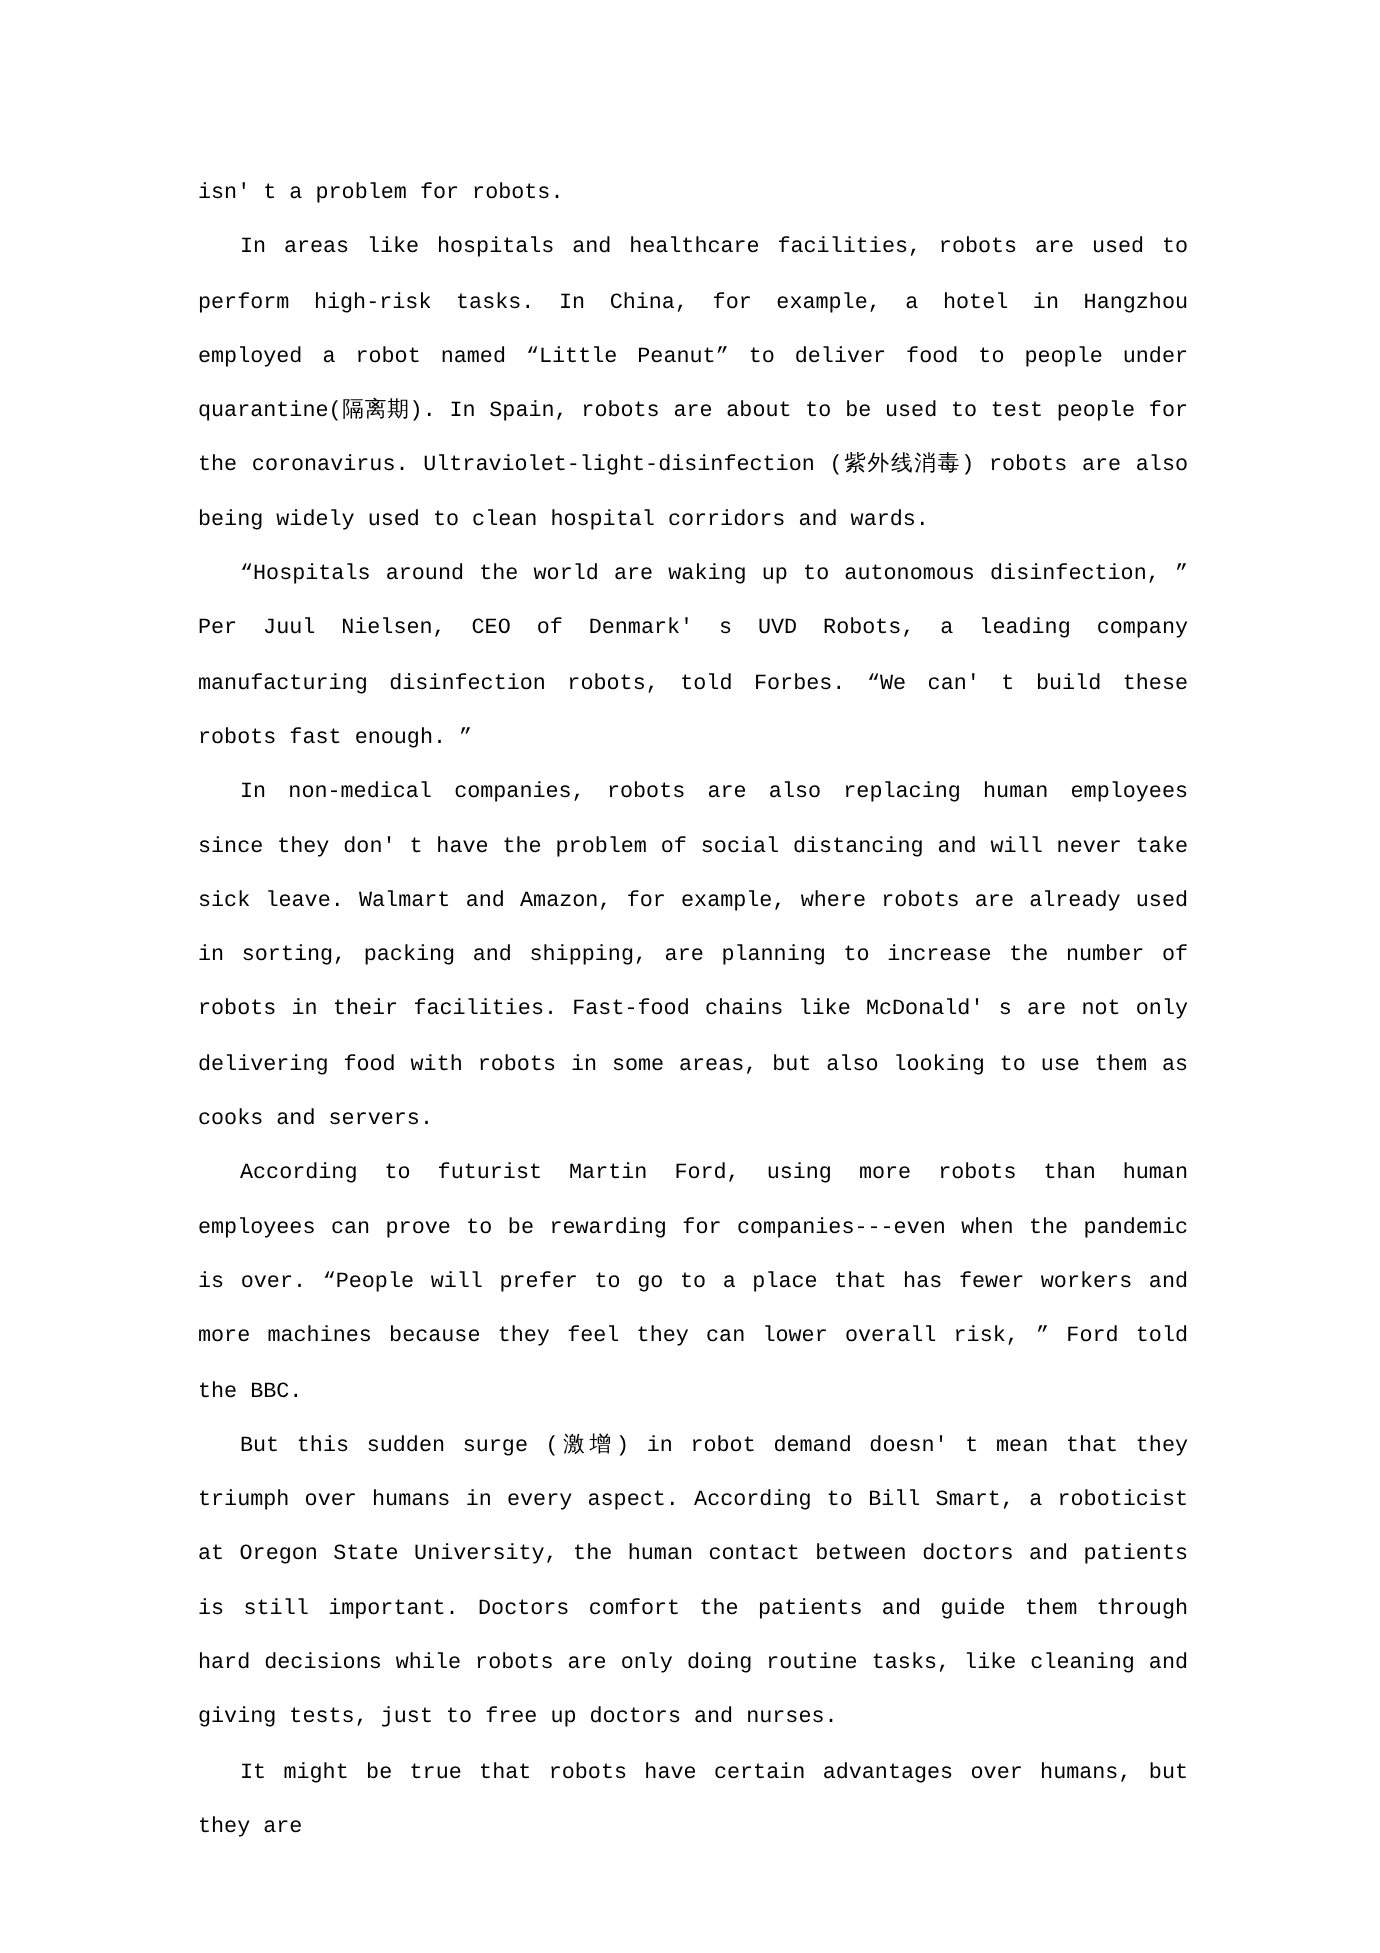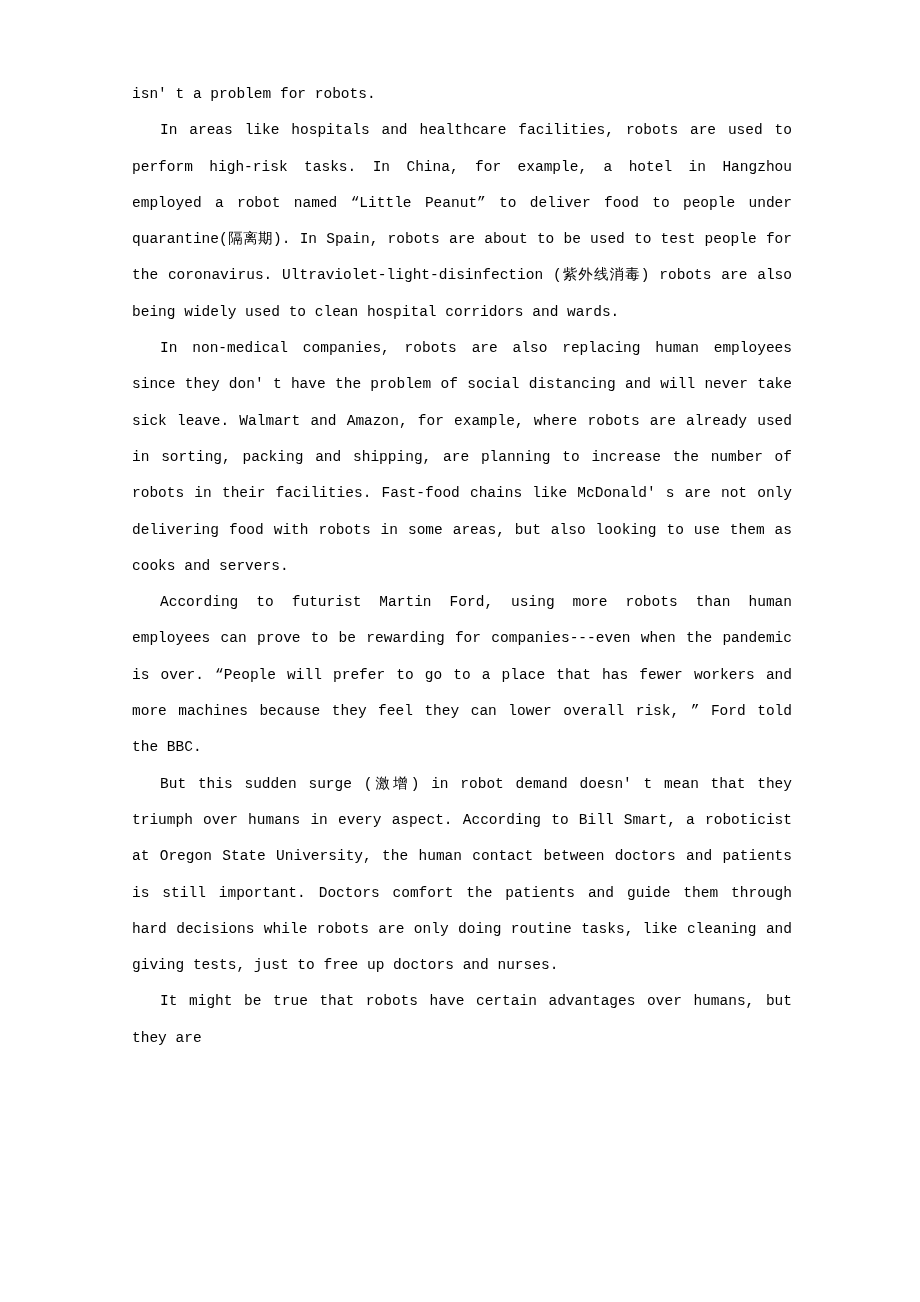--- a/index.html
+++ b/index.html
@@ -7,21 +7,21 @@
     padding: 0;
     background: #ffffff;
   }
   .page {
     position: relative;
     width: 920px;
     height: 1302px;
     margin: 0 auto;
     background: #ffffff;
     box-sizing: border-box;
-    padding: 76px 128px 40px 132px;
+    padding: 111px 128px 40px 132px;
     overflow: hidden;
   }
   .doc-body {
     font-family: "Liberation Mono", "DejaVu Sans Mono", monospace;
     font-size: 14.5px;
     line-height: 36.3px;
     color: #000000;
     text-align: justify;
   }
   .para {
@@ -35,18 +35,19 @@
     font-style: italic;
   }
 </style>
 </head>
 <body>
 
 <div class="page">
   <div class="doc-body">
       <p class="para"><span class="">isn' t a problem for robots.</span></p>
       <p class="para indent"><span class="">In areas like hospitals and healthcare facilities, robots are used to perform high-risk tasks. In China, for example, a hotel in Hangzhou employed a robot named “Little Peanut” to deliver food to people under quarantine(隔离期). In Spain, robots are about to be used to test people for the coronavirus. Ultraviolet-light-disinfection (紫外线消毒) robots are also being widely used to clean hospital corridors and wards.</span></p>
+      <p class="para indent"><span class="">“Hospitals around the world are waking up to autonomous disinfection, ” Per Juul Nielsen, CEO of Denmark' s UVD Robots, a leading company manufacturing disinfection robots, told Forbes. “We can' t build these robots fast enough. ”</span></p>
       <p class="para indent"><span class="">In non-medical companies, robots are also replacing human employees since they don' t have the problem of social distancing and will never take sick leave. Walmart and Amazon, for example, where robots are already used in sorting, packing and shipping, are planning to increase the number of robots in their facilities. Fast-food chains like McDonald' s are not only delivering food with robots in some areas, but also looking to use them as cooks and servers.</span></p>
       <p class="para indent"><span class="">According to futurist Martin Ford, using more robots than human employees can prove to be rewarding for companies---even when the pandemic is over. “People will prefer to go to a place that has fewer workers and more machines because they feel they can lower overall risk, ” Ford told the BBC.</span></p>
       <p class="para indent"><span class="">But this sudden surge (激增) in robot demand doesn' t mean that they triumph over humans in every aspect. According to Bill Smart, a roboticist at Oregon State University, the human contact between doctors and patients is still important. Doctors comfort the patients and guide them through hard decisions while robots are only doing routine tasks, like cleaning and giving tests, just to free up doctors and nurses.</span></p>
       <p class="para indent"><span class="">It might be true that robots have certain advantages over humans, but they are</span></p>
     </div>
 </div>
 
 </body></html>

